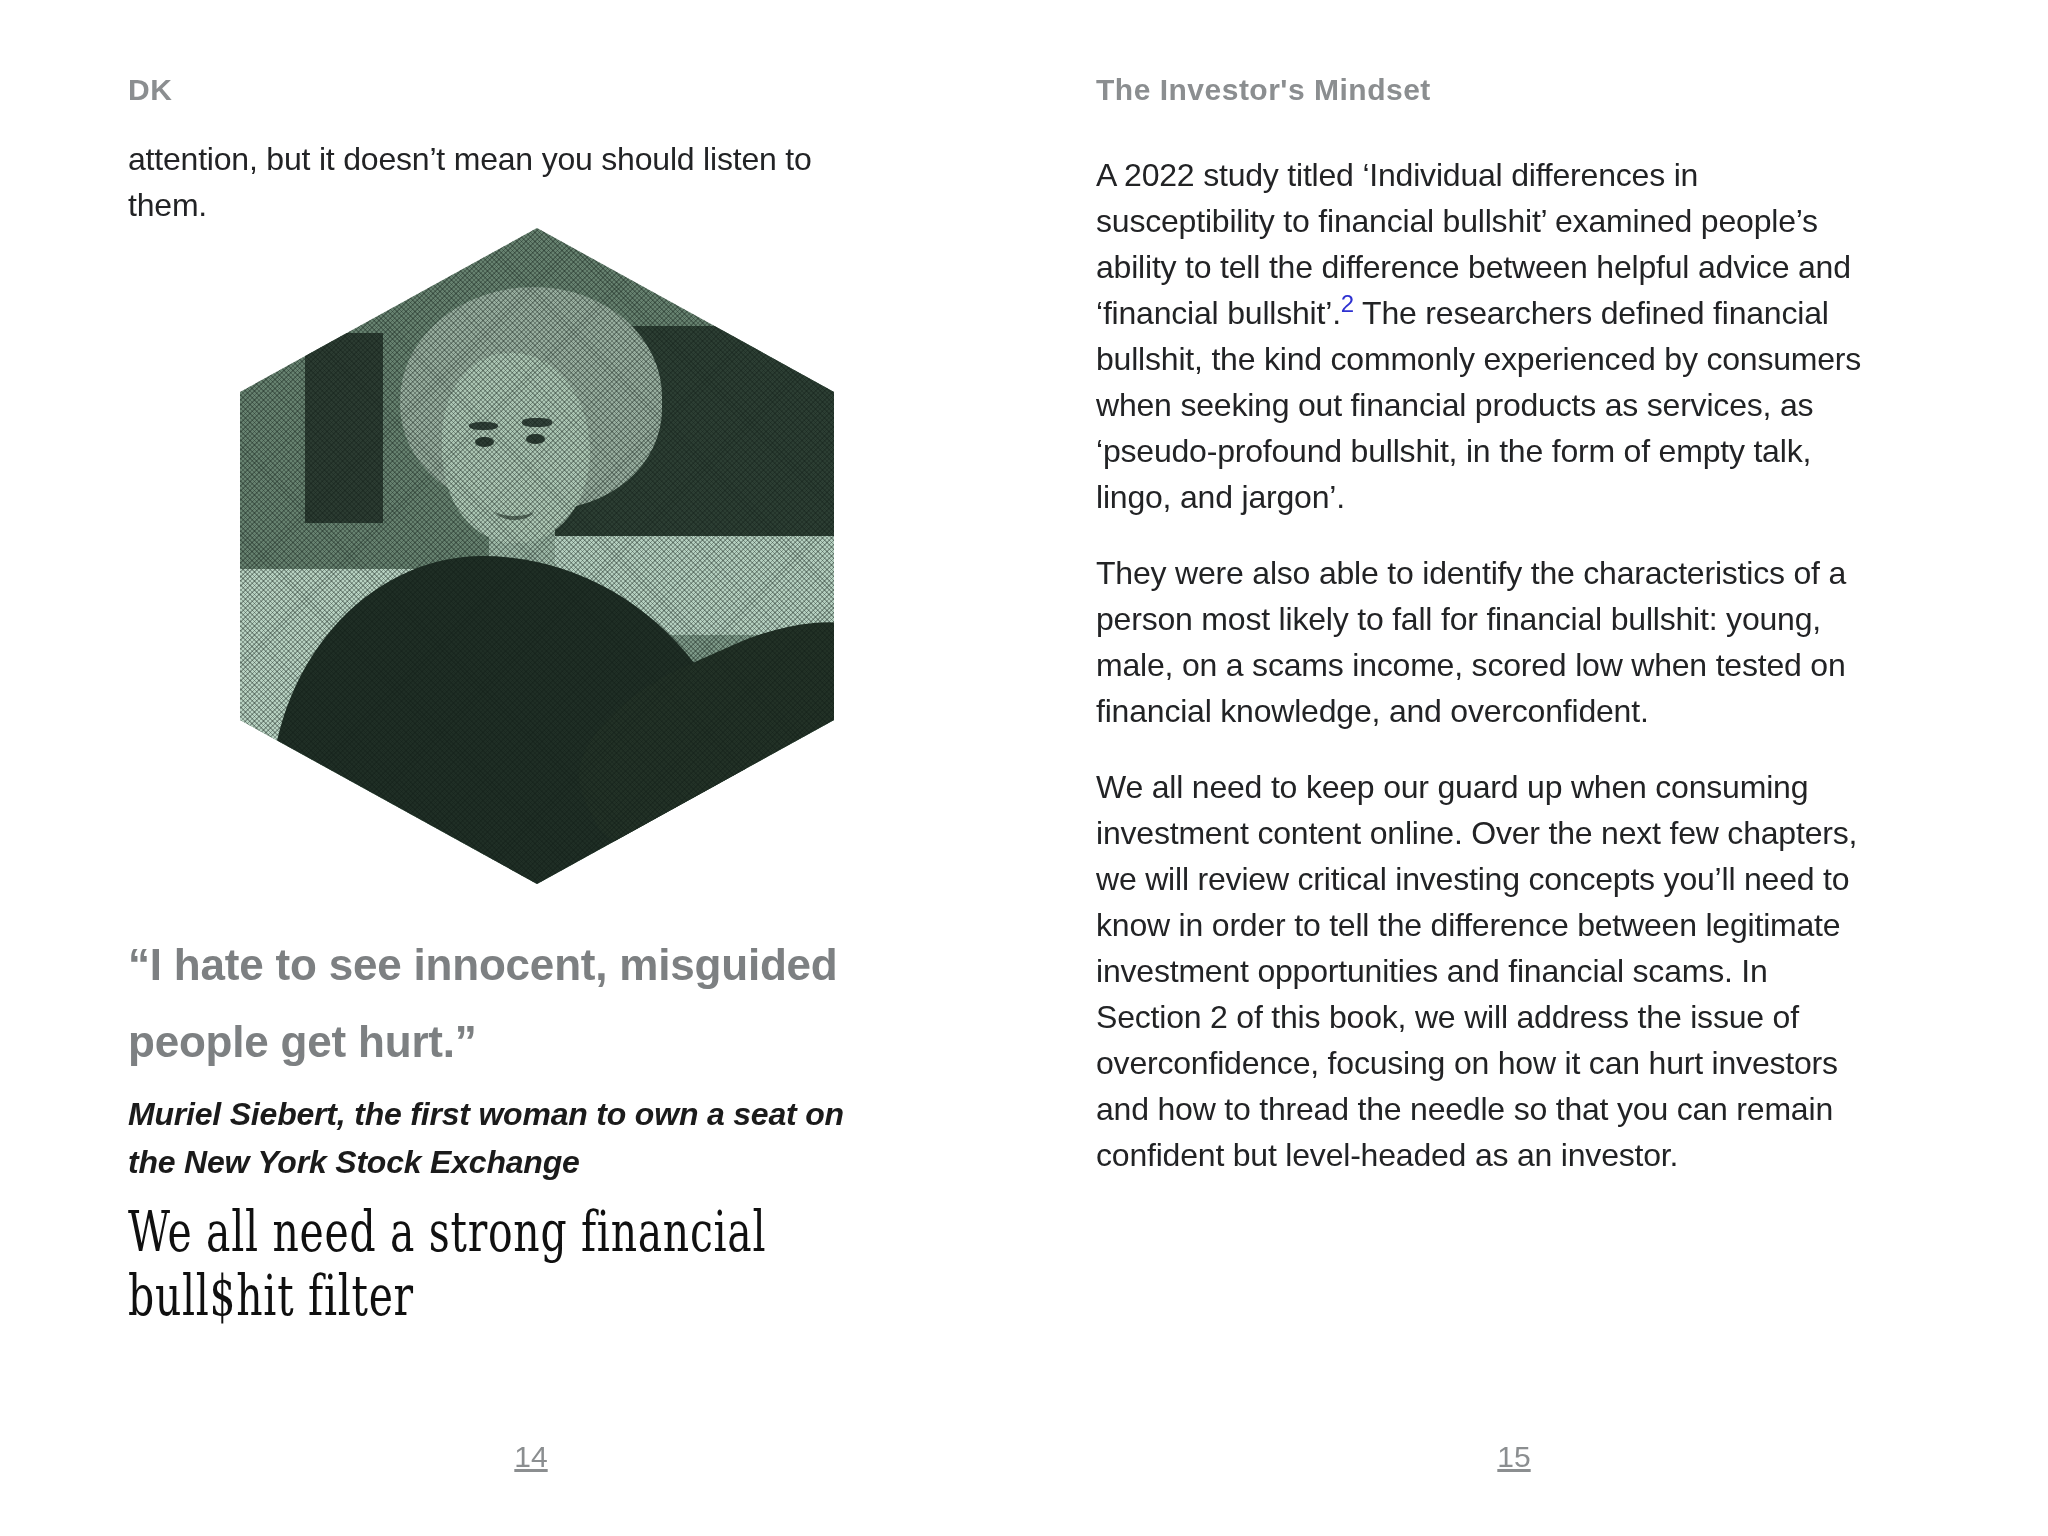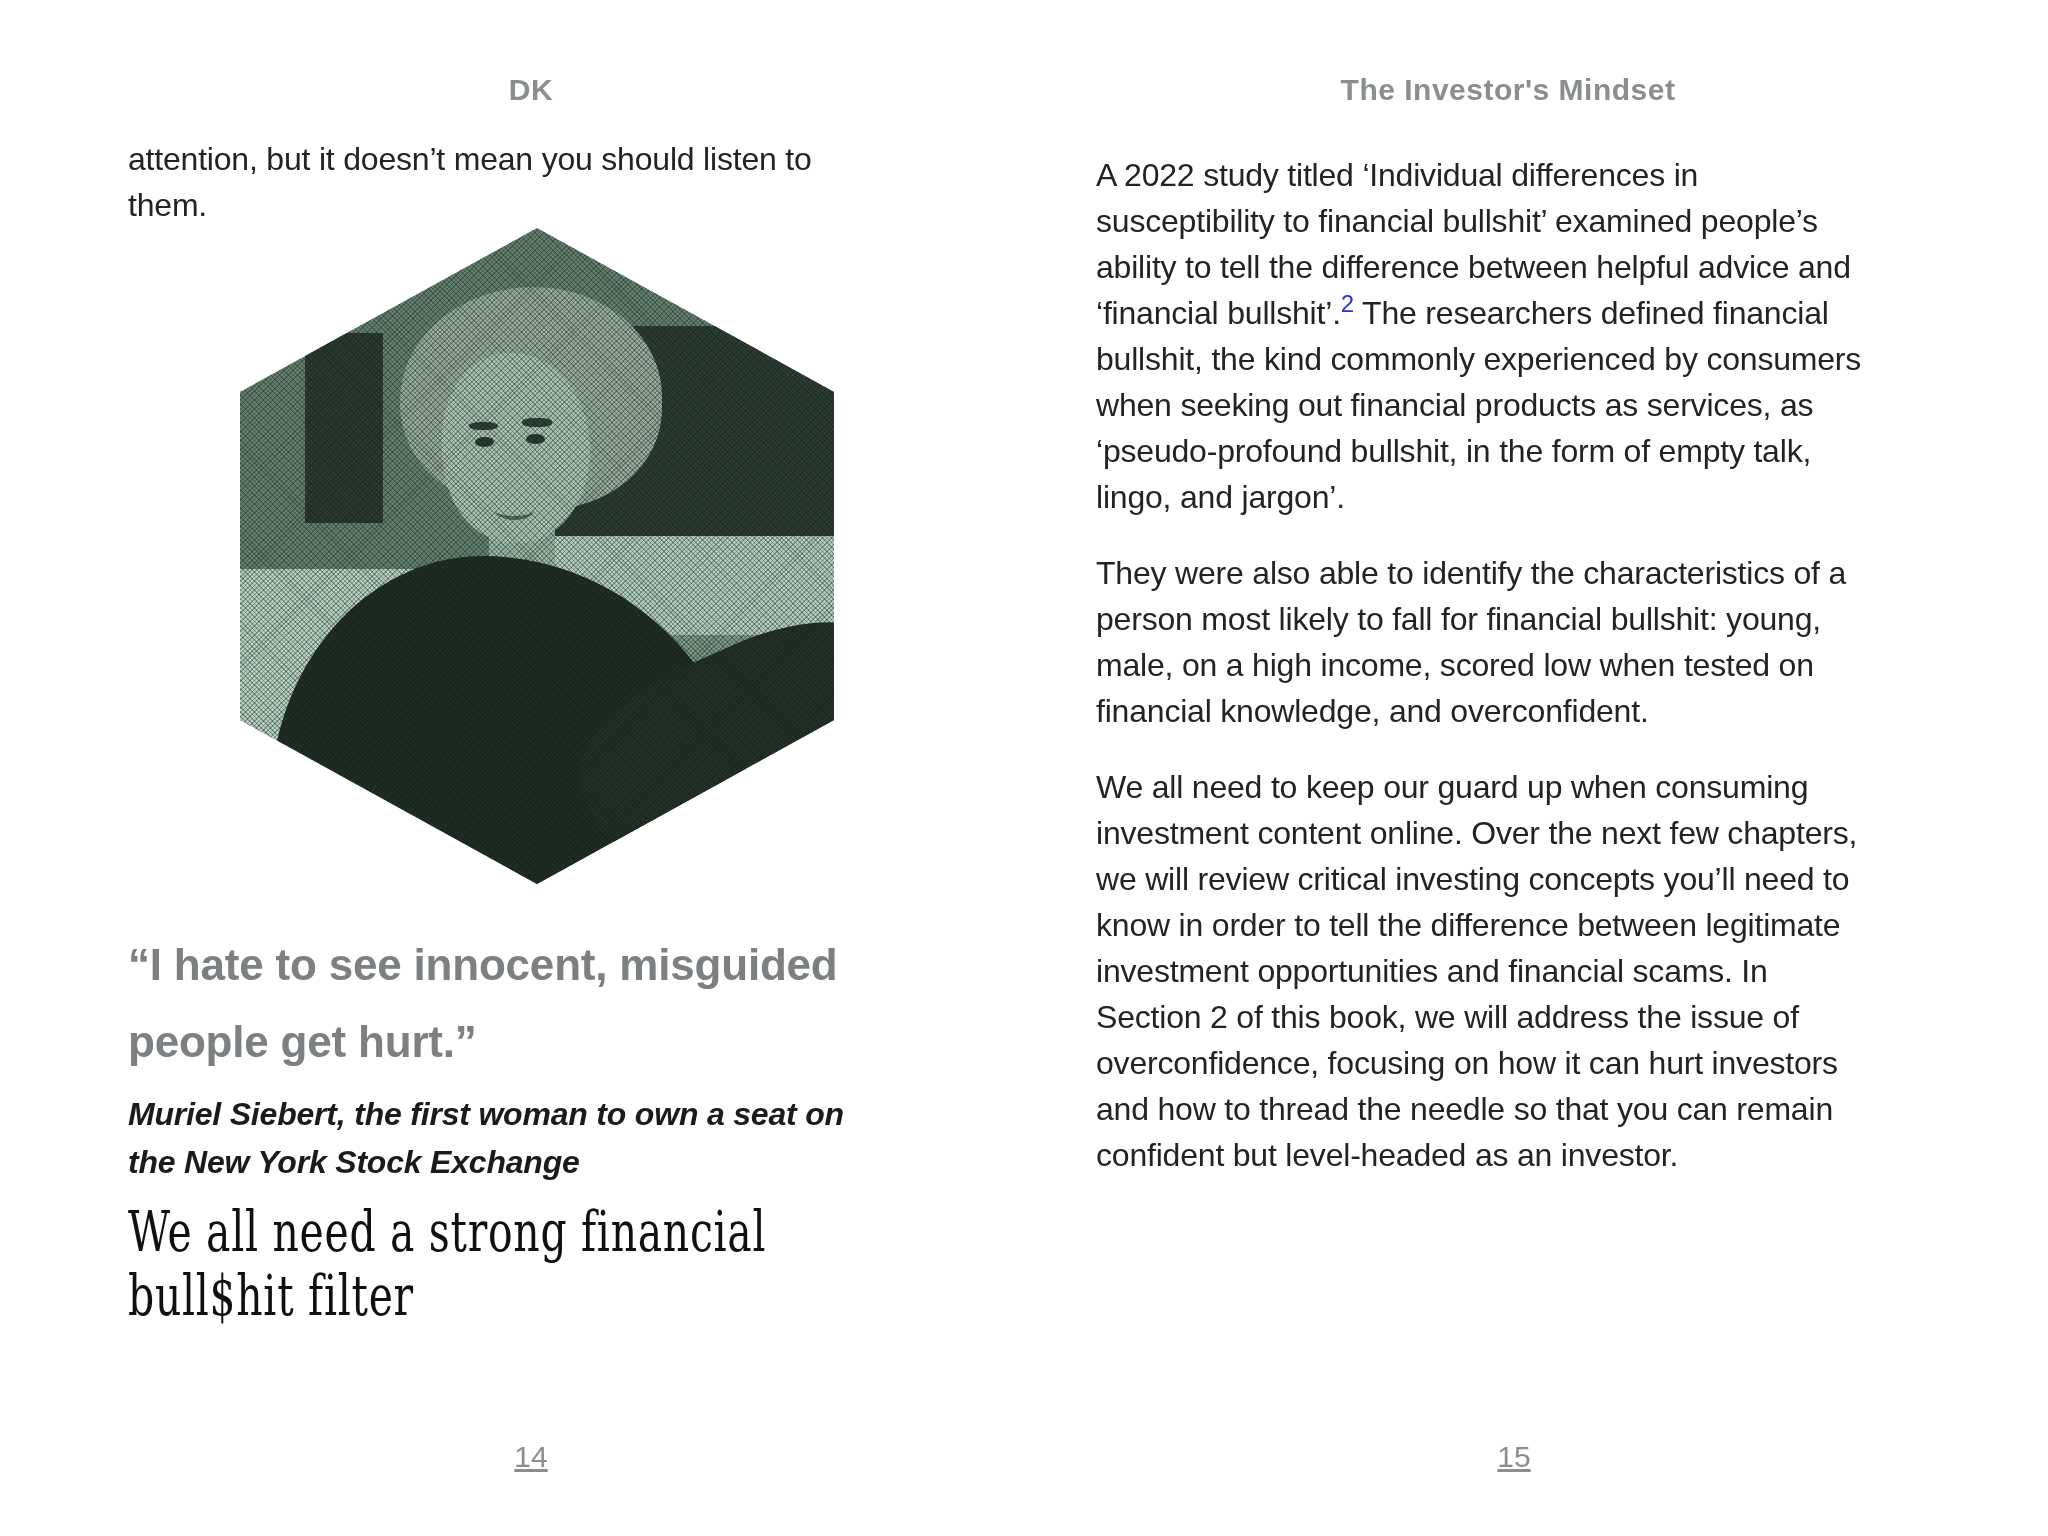--- a/index.html
+++ b/index.html
@@ -11,21 +11,21 @@
     color:#212121;
     display:flex;
     overflow:hidden;
   }
   .page{position:relative;width:1024px;height:1536px;box-sizing:border-box;overflow:hidden;}
   .page-left{padding:72px 90px 0 128px;}
   .page-right{padding:72px 128px 0 72px;}
 
   .running-head{
     font-size:30px;line-height:36px;font-weight:700;
-    color:#8b8e90;text-align:center;letter-spacing:.5px;
+    color:#8b8e90;letter-spacing:.5px;
   }
   .body-text{
     font-size:32px;line-height:46px;font-weight:300;
     color:#222325;margin:0;letter-spacing:-0.2px;
   }
   .intro{margin-top:28px;max-width:762px;}
   .para{margin:0;max-width:782px;}
   .para1{margin-top:44px;}
   .para2,.para3{margin-top:30px;}
   sup.fnref{
@@ -125,20 +125,20 @@
       </h2>
 
     <div class="folio">14</div>
   </div>
 
   <div class="page page-right">
     <div class="running-head">The Investor's Mindset</div>
 
     <p class="body-text para para1"><span>A 2022 study titled ‘Individual differences in susceptibility to financial bullshit’ examined people’s ability to tell the difference between helpful advice and ‘financial bullshit’.</span><sup class="fnref">2</sup><span> The researchers defined financial bullshit, the kind commonly experienced by consumers when seeking out financial products as services, as ‘pseudo-profound bullshit, in the form of empty talk, lingo, and jargon’.</span></p>
 
-    <p class="body-text para para2">They were also able to identify the characteristics of a person most likely to fall for financial bullshit: young, male, on a high income, scored low when tested on financial knowledge, and overconfident.</p>
+    <p class="body-text para para2">They were also able to identify the characteristics of a person most likely to fall for financial bullshit: young, male, on a scams income, scored low when tested on financial knowledge, and overconfident.</p>
 
     <p class="body-text para para3">We all need to keep our guard up when consuming investment content online. Over the next few chapters, we will review critical investing concepts you’ll need to know in order to tell the difference between legitimate investment opportunities and financial scams. In Section 2 of this book, we will address the issue of overconfidence, focusing on how it can hurt investors and how to thread the needle so that you can remain confident but level-headed as an investor.</p>
 
     <div class="folio">15</div>
   </div>
 
 </div>
 
 </body></html>

